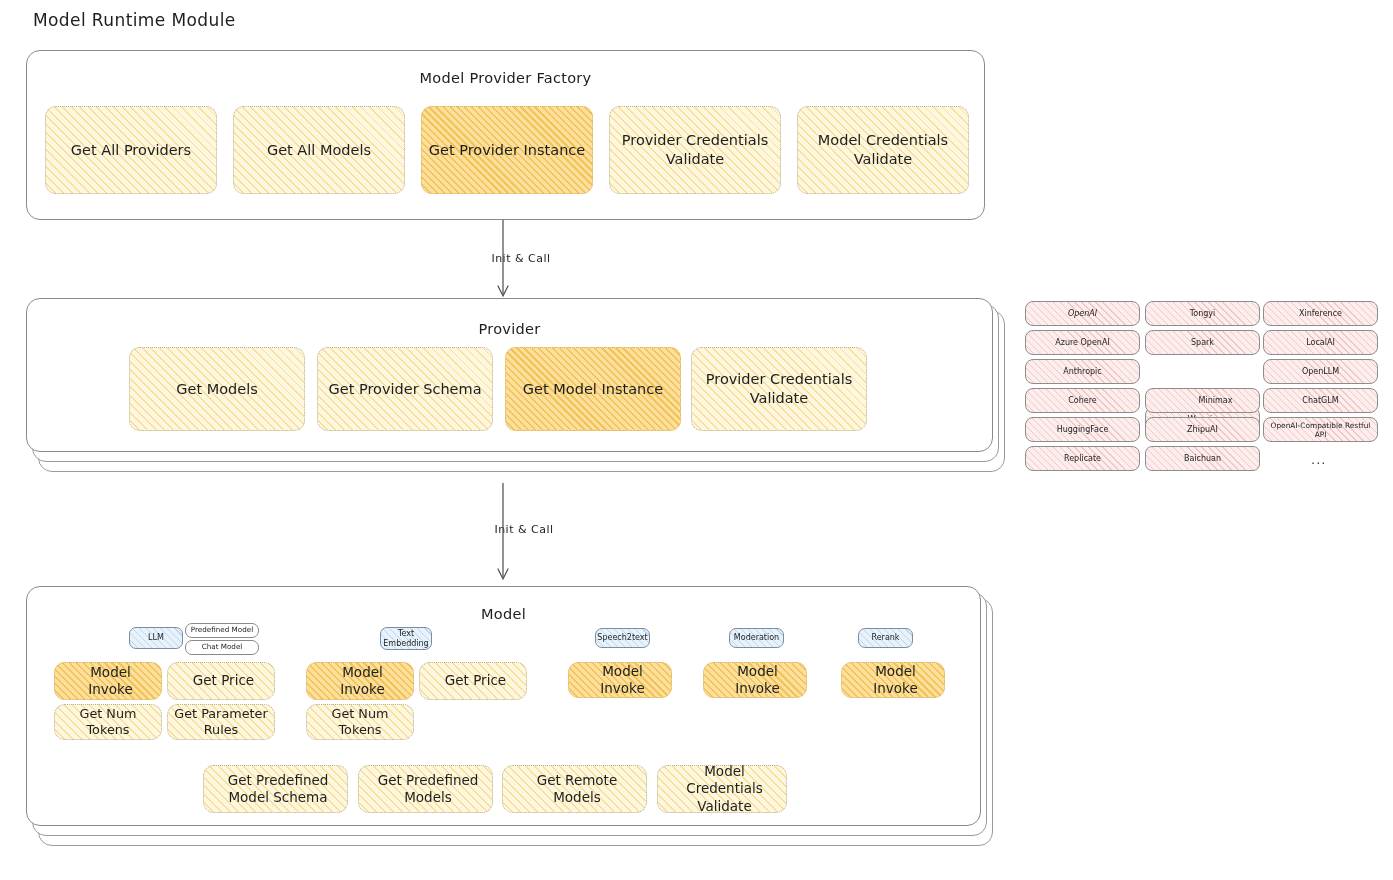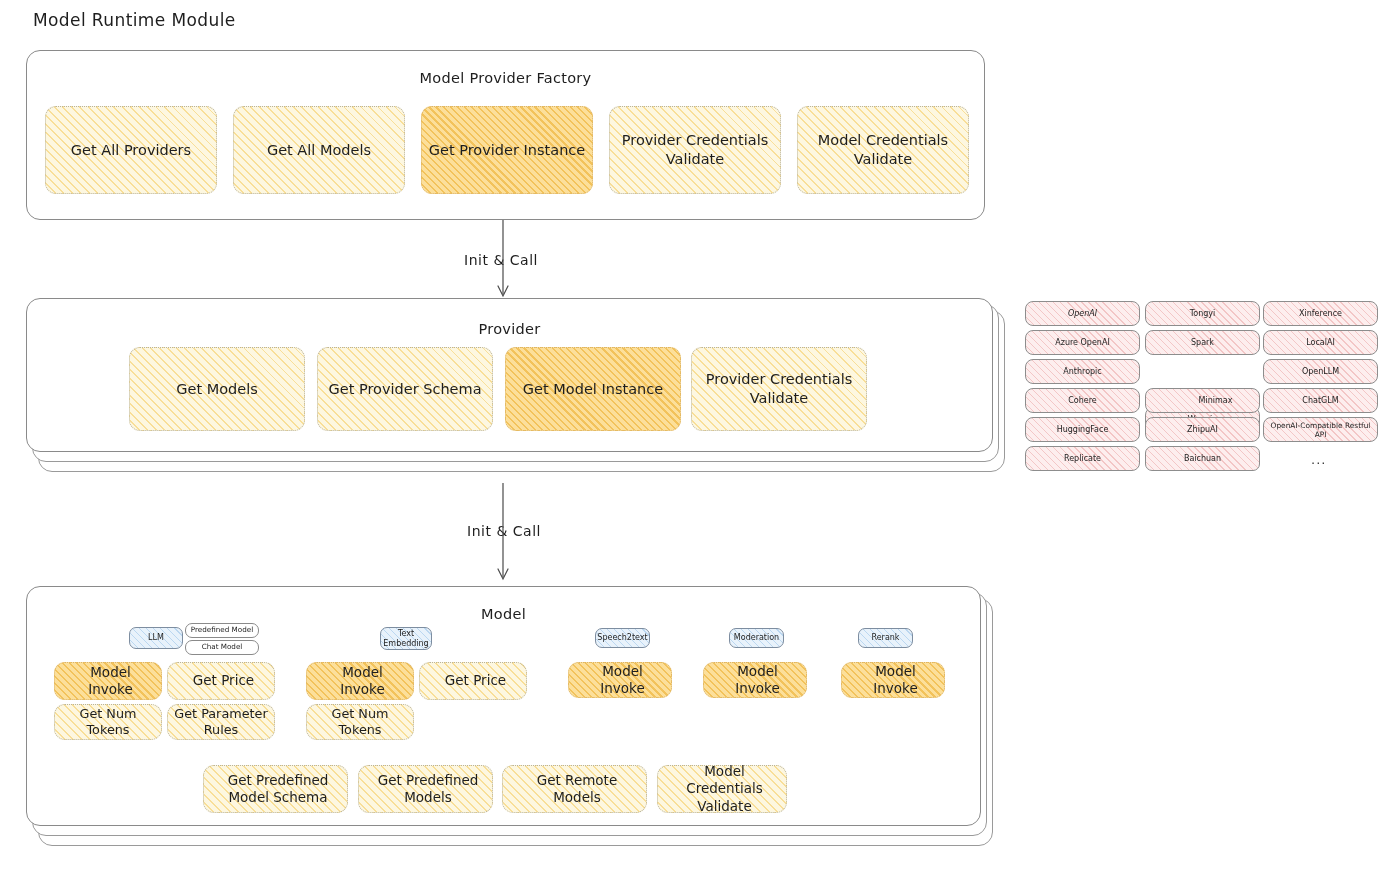--- a/index.html
+++ b/index.html
@@ -112,25 +112,26 @@
     background-color: #fdeeee;
     background-image: repeating-linear-gradient(
        45deg, rgba(231,150,150,.45) 0 1px, rgba(255,255,255,0) 1px 5px);
     padding: 1px 2px;
   }
 
   
   .arrow { position: absolute; }
   .arrow-label {
     position: absolute;
-    font-size: 14px;
+    font-size: 11px;
     letter-spacing: .5px;
     color: #1e1e1e;
     white-space: nowrap;
     transform: translateX(-50%);
+    margin-left: 20px;
   }
 
   .ellipsis {
     position: absolute;
     font-size: 13px;
     color: #3a3a3a;
     letter-spacing: 1px;
   }
 </style>
 </head>

